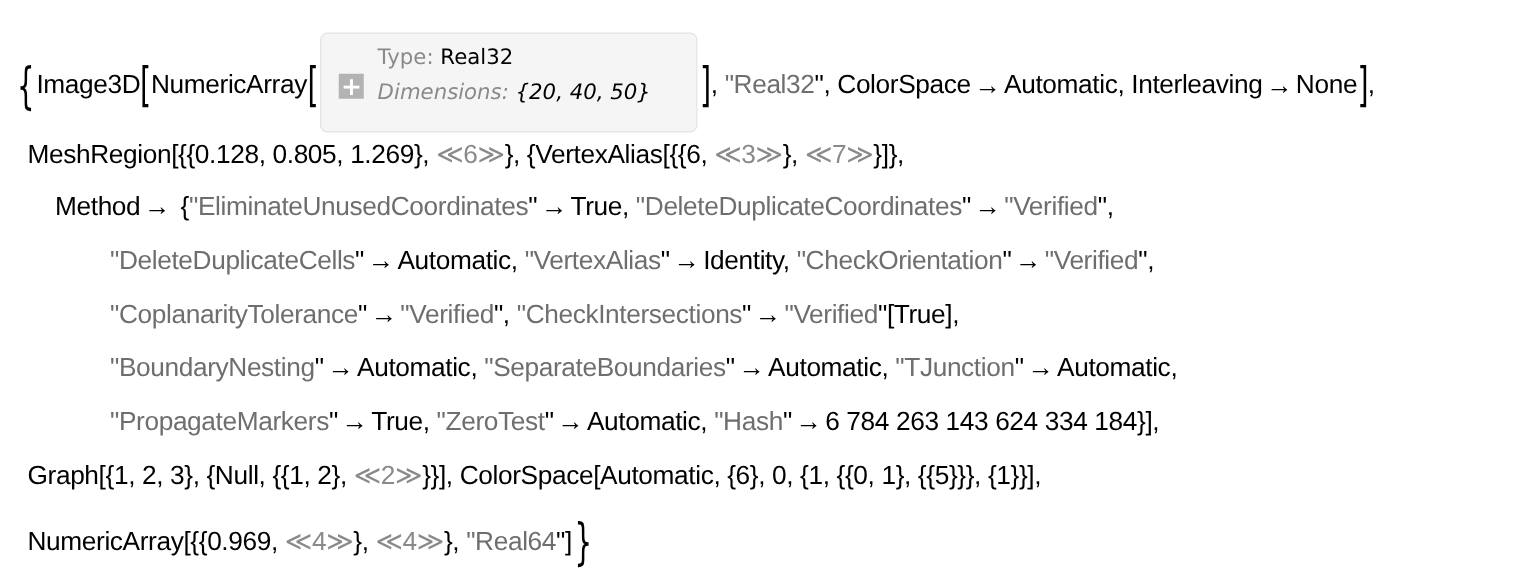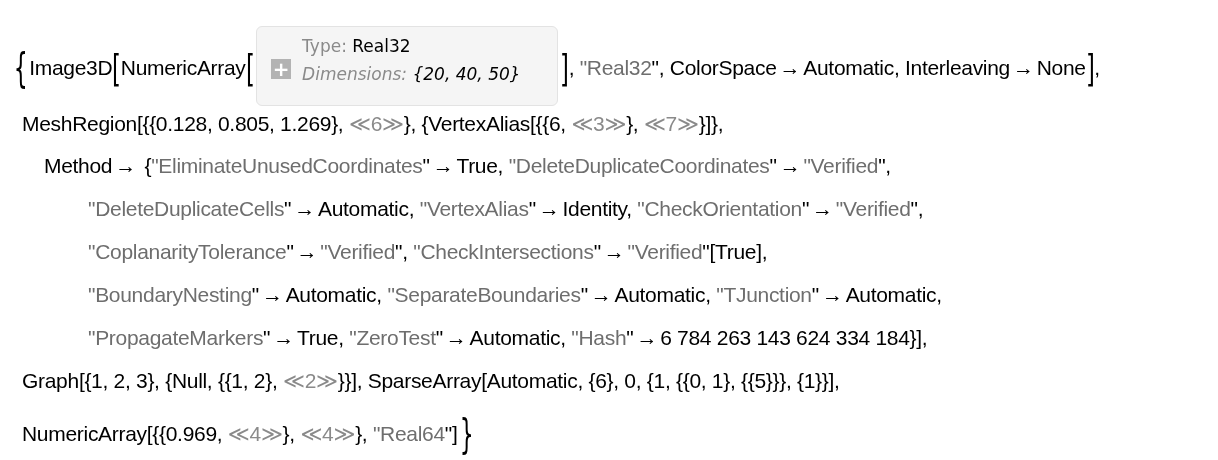--- a/index.html
+++ b/index.html
@@ -117,18 +117,18 @@
 
 <div class="line" style="top:281px; left:88px;">
   <span class="str">"<span>BoundaryNesting</span><span class="q-close">"</span></span><span class="arrow">→</span><span>Automatic</span>, <span class="str">"<span>SeparateBoundaries</span><span class="q-close">"</span></span><span class="arrow">→</span><span>Automatic</span>, <span class="str">"<span>TJunction</span><span class="q-close">"</span></span><span class="arrow">→</span><span>Automatic</span>,
 </div>
 
 <div class="line" style="top:324px; left:88px;">
   <span class="str">"<span>PropagateMarkers</span><span class="q-close">"</span></span><span class="arrow">→</span><span>True</span>, <span class="str">"<span>ZeroTest</span><span class="q-close">"</span></span><span class="arrow">→</span><span>Automatic</span>, <span class="str">"<span>Hash</span><span class="q-close">"</span></span><span class="arrow">→</span><span>6 784 263 143 624 334 184</span><span>}],</span>
 </div>
 
 <div class="line" style="top:367px; left:22px;">
-  <span class="b">Graph</span><span>[{1, 2, 3}, {Null, {{1, 2}, </span><span class="elided">≪2≫</span><span>}}], </span><span class="b">SparseArray</span><span>[Automatic, {6}, 0, {1, {{0, 1}, {{5}}}, {1}}],</span>
+  <span class="b">Graph</span><span>[{1, 2, 3}, {Null, {{1, 2}, </span><span class="elided">≪2≫</span><span>}}], </span><span class="b">ColorSpace</span><span>[Automatic, {6}, 0, {1, {{0, 1}, {{5}}}, {1}}],</span>
 </div>
 
 <div class="line" style="top:420px; left:22px;">
   <span class="b">NumericArray</span><span>[{{0.969, </span><span class="elided">≪4≫</span><span>}, </span><span class="elided">≪4≫</span><span>}, </span><span class="str">"<span>Real64</span><span class="q-close">"</span></span><span>]</span><span class="big-brace">}</span>
 </div>
 
 </body></html>

